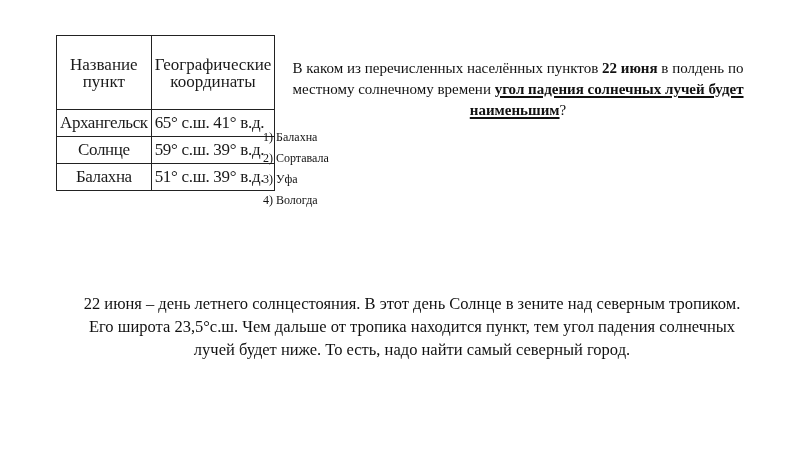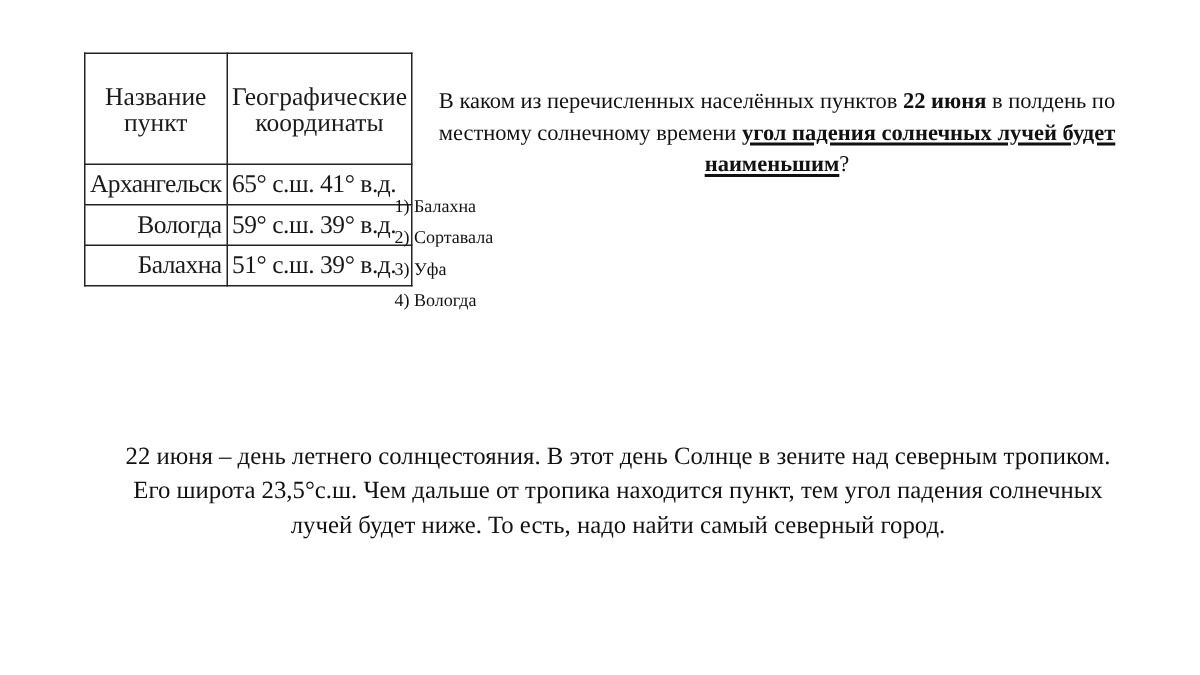--- a/index.html
+++ b/index.html
@@ -10,21 +10,21 @@
   table.geo {
     position: absolute; left: 56px; top: 35px;
     border-collapse: collapse; font-family: "Liberation Serif", serif;
     font-size: 17px; color: #1a1a1a;
   }
   table.geo td, table.geo th {
     border: 1.5px solid #222; padding: 0 3px; font-weight: normal; white-space: nowrap;
   }
   table.geo th { height: 73px; text-align: center; line-height: 17px; vertical-align: middle; }
   table.geo td { height: 26px; vertical-align: middle; }
-  table.geo td.name { width: 74px; text-align: right; letter-spacing: -0.4px; }
+  table.geo td.name { width: 74px; text-align: center; letter-spacing: -0.4px; }
   table.geo td.coord { width: 97px; text-align: left; letter-spacing: -0.3px; }
   .question {
     position: absolute; left: 262px; top: 58px; width: 512px;
     font-size: 15px; line-height: 21px; text-align: center;
   }
   .question b { font-weight: bold; }
   .question u { text-decoration: underline; text-decoration-thickness: 2px; text-underline-offset: 2px; }
   .options {
     position: absolute; left: 263px; top: 127px;
     font-size: 12px; line-height: 21px;
@@ -48,21 +48,21 @@
     <th style="width:97px;">
       <span>Географические</span><br>
       <span>координаты</span>
     </th>
   </tr>
   <tr>
     <td class="name">Архангельск</td>
     <td class="coord">65° с.ш. 41° в.д.</td>
   </tr>
   <tr>
-    <td class="name">Вологда</td>
+    <td class="name">Солнце</td>
     <td class="coord">59° с.ш. 39° в.д.</td>
   </tr>
   <tr>
     <td class="name">Балахна</td>
     <td class="coord">51° с.ш. 39° в.д.</td>
   </tr>
 </tbody>
   </table>
 
 <div class="question"><span>В каком из перечисленных населённых пунктов </span><b>22 июня</b><span> в полдень по местному солнечному времени </span><b><u>угол падения солнечных лучей будет наименьшим</u></b><span>?</span></div>

